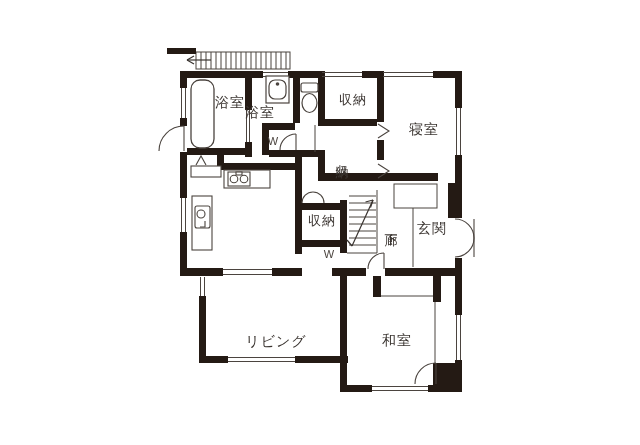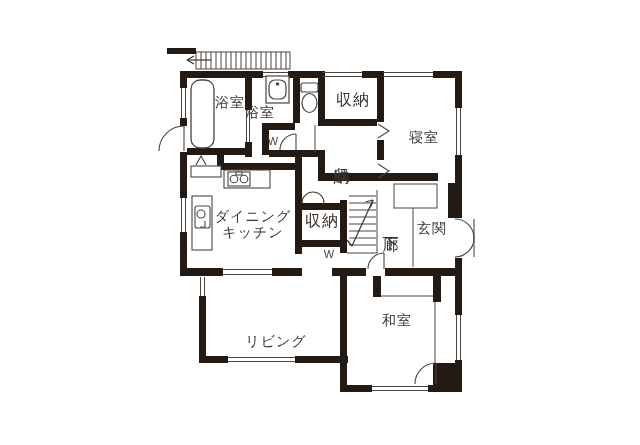--- a/index.html
+++ b/index.html
@@ -6,21 +6,21 @@
   #stage{
     position:relative;width:640px;height:445px;background:#ffffff;overflow:hidden;
     font-family:"Liberation Sans","DejaVu Sans",sans-serif;
   }
   #plan-svg{position:absolute;left:0;top:0;}
   .room-label{
     position:absolute;transform:translate(-50%,-50%);
     color:#3a3430;font-size:14px;font-weight:500;letter-spacing:1px;
     white-space:nowrap;line-height:16px;text-align:center;
   }
-  .room-label.small{font-size:16px;}
+  .room-label.small{font-size:13px;}
   .room-label.vert{
     writing-mode:vertical-rl;text-orientation:upright;letter-spacing:2px;line-height:15px;
   }
   .wtxt{fill:#4b443f;font-size:11px;font-family:"Liberation Sans","DejaVu Sans",sans-serif;}
 </style>
 </head>
 <body>
 
 <div id="stage">
 
@@ -239,24 +239,20 @@
       <line x1="413" y1="208" x2="413" y2="267"></line>
     </g>
 
     <text class="wtxt" x="273" y="145" text-anchor="middle">W</text>
     <text class="wtxt" x="329" y="258" text-anchor="middle">W</text>
   </svg>
 
   <div class="room-label" style="left:230px;top:102px">浴室</div>
   <div class="room-label" style="left:260px;top:112px">浴室</div>
   <div class="room-label small" style="left:353px;top:100px">収納</div>
-  <div class="room-label" style="left:424px;top:137px">寝室</div>
+  <div class="room-label" style="left:424px;top:129px">寝室</div>
   <div class="room-label small vert" style="left:342px;top:156px">収納</div>
-  <div class="room-label" style="left:253px;top:224px">
-    <div>ダイニング</div>
-    <div>キッチン</div>
-  </div>
   <div class="room-label small" style="left:322px;top:221px">収納</div>
   <div class="room-label small vert" style="left:391px;top:224px">廊下</div>
   <div class="room-label" style="left:432px;top:228px">玄関</div>
   <div class="room-label" style="left:276px;top:341px">リビング</div>
-  <div class="room-label" style="left:397px;top:320px">和室</div>
+  <div class="room-label" style="left:397px;top:340px">和室</div>
 </div>
 
 </body></html>

